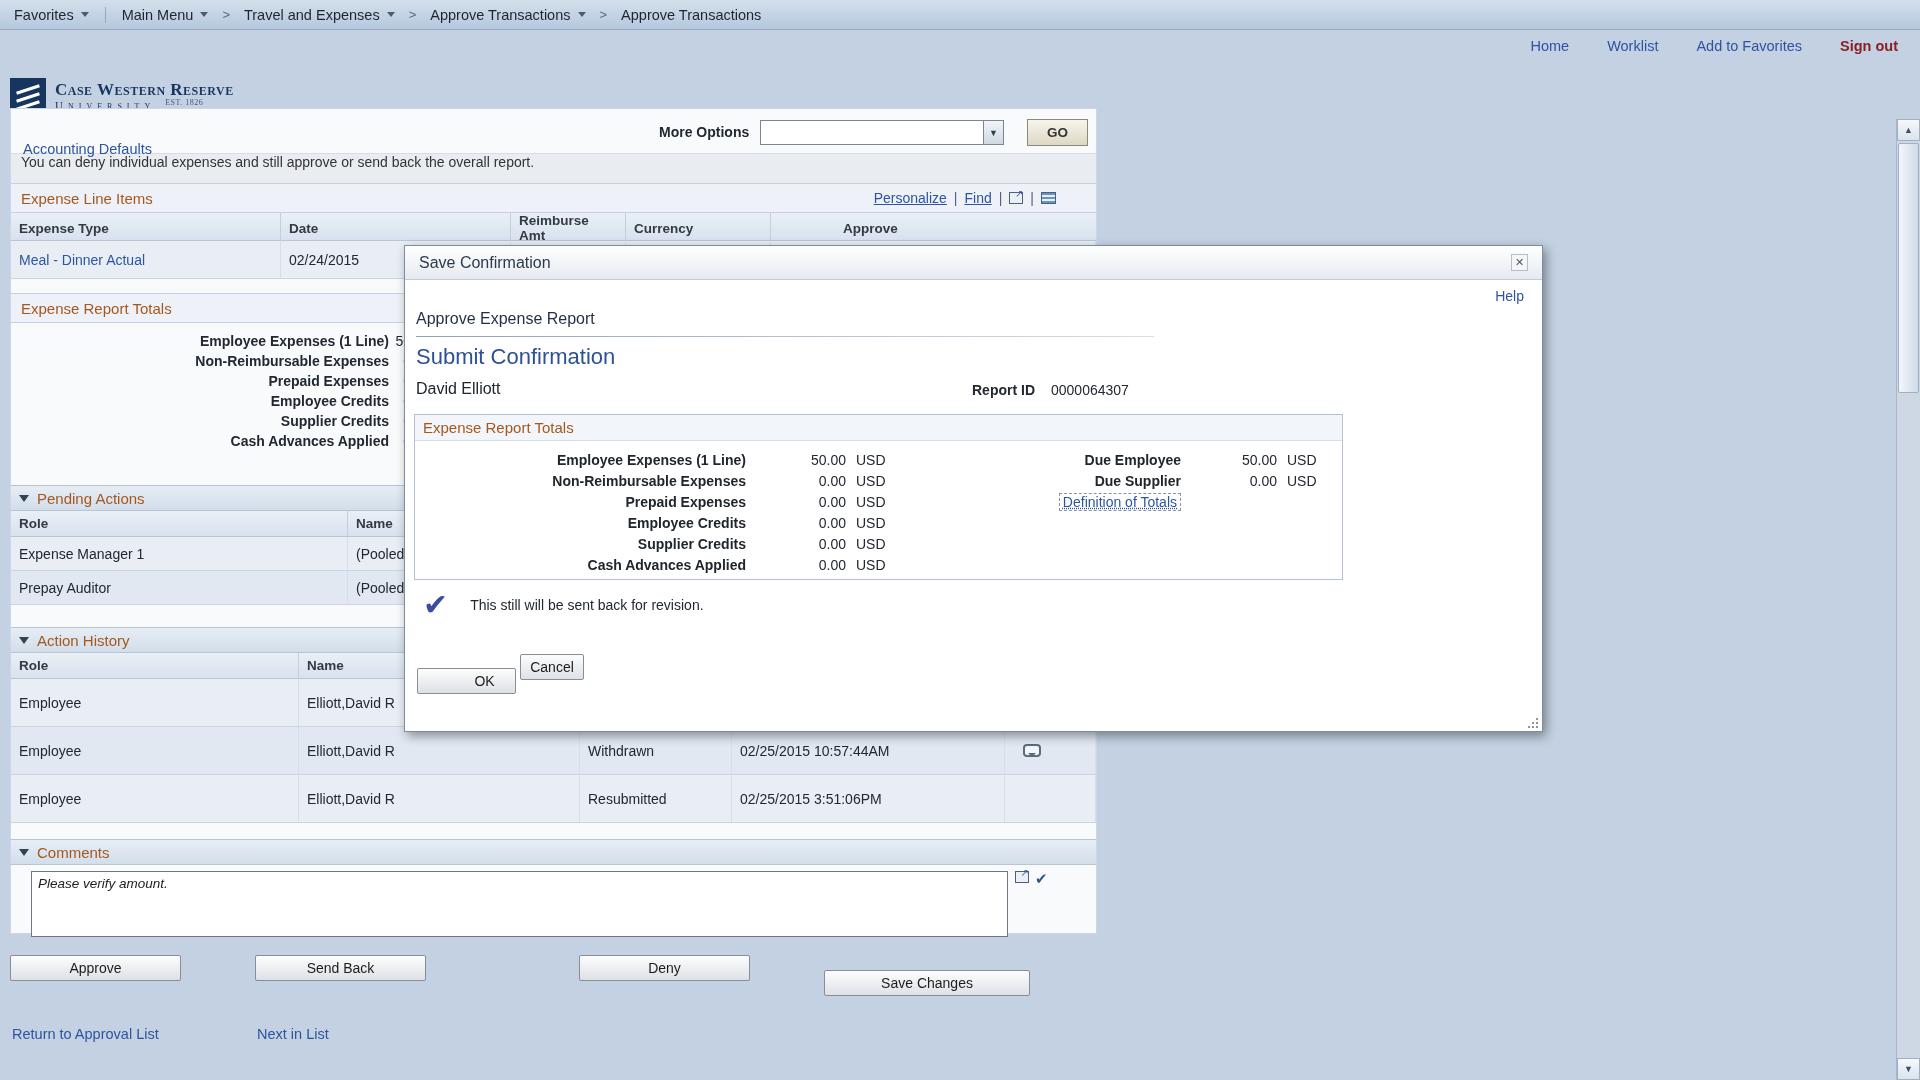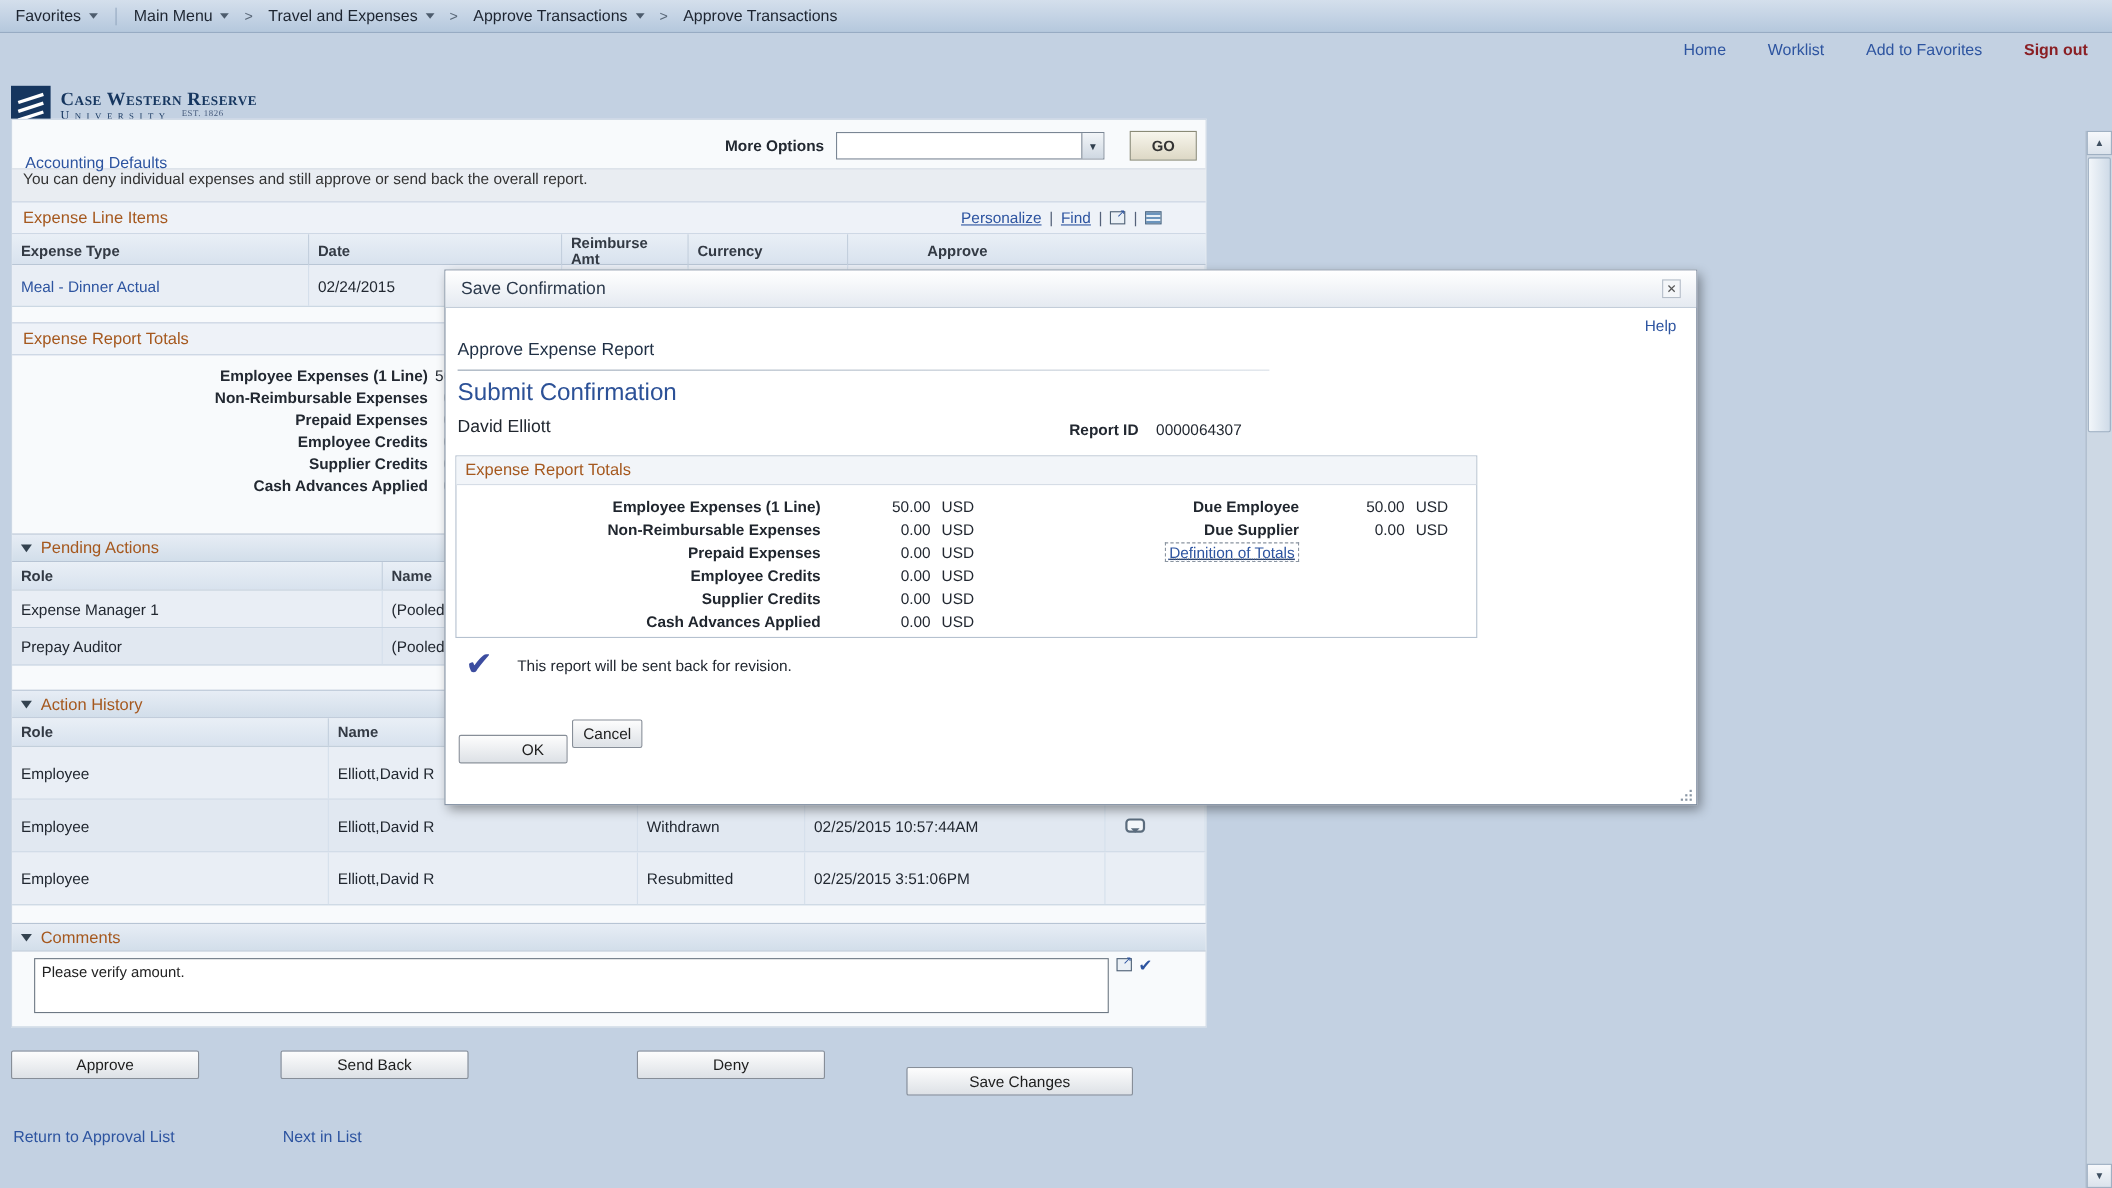--- a/index.html
+++ b/index.html
@@ -111,23 +111,23 @@
   .ah-cols { display:grid; grid-template-columns:288px 281px 152px 273px 1fr; height:26px;
     background:linear-gradient(#e9eff6,#d8e2ee); border-bottom:1px solid #b9c6d5; }
   .ah-cols > div { display:flex; align-items:center; padding:0 8px; font-weight:bold; color:#333a44; font-size:13.5px; border-right:1px solid #c3cfdd; }
   .ah-row { display:grid; grid-template-columns:288px 281px 152px 273px 1fr; height:48px; border-bottom:1px solid #c9d5e2; }
   .ah-row > div { display:flex; align-items:center; padding:0 8px; border-right:1px solid #d5dfeb; }
   .bubble { width:18px; height:13px; border:2px solid #5b6c7d; border-radius:4px; position:relative; background:#f4f7fa; margin-left:10px; cursor:pointer; }
   .bubble::after { content:""; position:absolute; left:3px; bottom:-6px; border:4px solid transparent; border-top-color:#5b6c7d; }
 
   .comments-body { position:relative; height:92px; }
   .comments-body textarea {
-    position:absolute; left:20px; top:6px; width:977px; height:50px; resize:none;
+    position:absolute; left:20px; top:6px; width:977px; height:66px; resize:none;
     border:1px solid #6d7884; background:#fff; font-family:"Liberation Sans",sans-serif;
-    font-size:13.5px; padding:4px 6px; color:#222;
+    font-size:13.5px; padding:4px 6px; color:#222;font-style:italic;
   }
   .ta-icons { position:absolute; left:1004px; top:6px; display:flex; gap:6px; align-items:flex-start; }
   .spell { font-size:15px; color:#2d54a0; cursor:pointer; line-height:1; }
 
   
   .pbtn {
     position:absolute; height:26px; text-align:center;
     background:linear-gradient(#fdfdfd,#dde1e6); border:1px solid #878e98; border-radius:2px;
     font-family:"Liberation Sans",sans-serif; font-size:14px; color:#1d1d1d; cursor:pointer;
   }
@@ -436,29 +436,29 @@
         <div class="trow">
             <span class="lab">Due Employee</span>
             <span class="val">50.00</span>
             <span class="cur">USD</span>
           </div>
         <div class="trow">
             <span class="lab">Due Supplier</span>
             <span class="val">0.00</span>
             <span class="cur">USD</span>
           </div>
-        <div class="trow" style="width:270px;text-decoration:underline;">
+        <div class="trow" style="width:270px;">
             <span class="def-link link">Definition of Totals</span>
           </div>
       </div>
     </div>
 
     <div class="m-msg">
       <span class="m-check">✔</span>
-      <span>This report will be sent back for revision.</span>
+      <span>This still will be sent back for revision.</span>
     </div>
 
     <button class="m-btn m-btn-ok">OK</button>
     <button class="m-btn m-btn-cancel">Cancel</button>
     <span class="resize"></span>
   </div>
 </div>
 
 <div class="scroll">
   <div class="scroll-btn scroll-up">▲</div>

